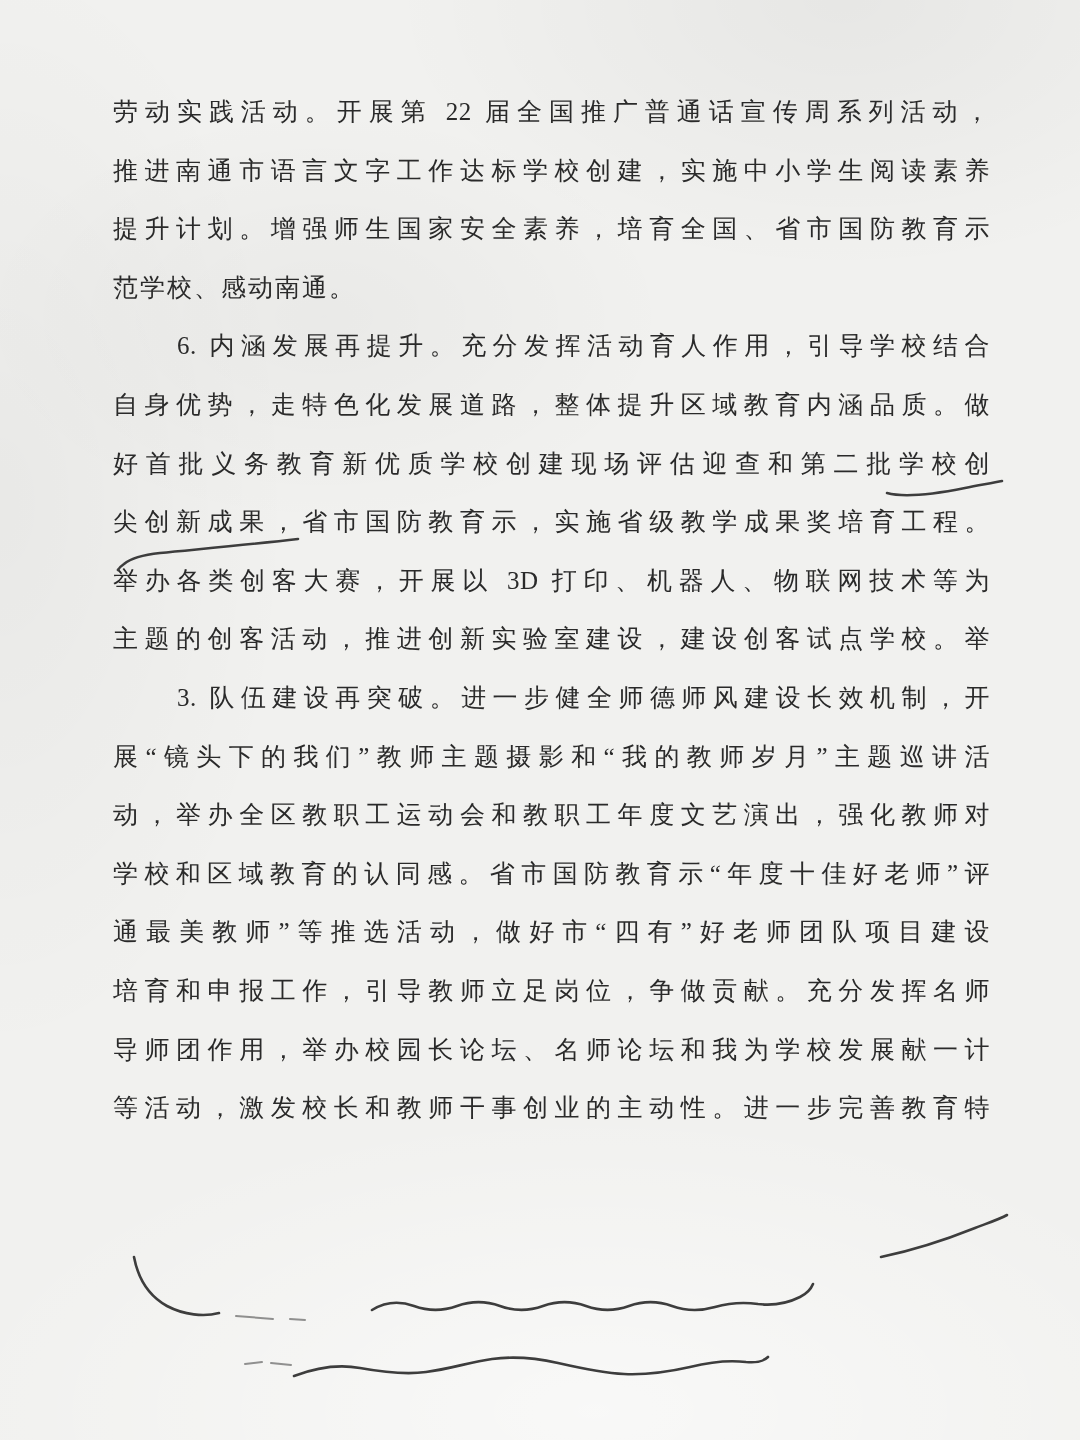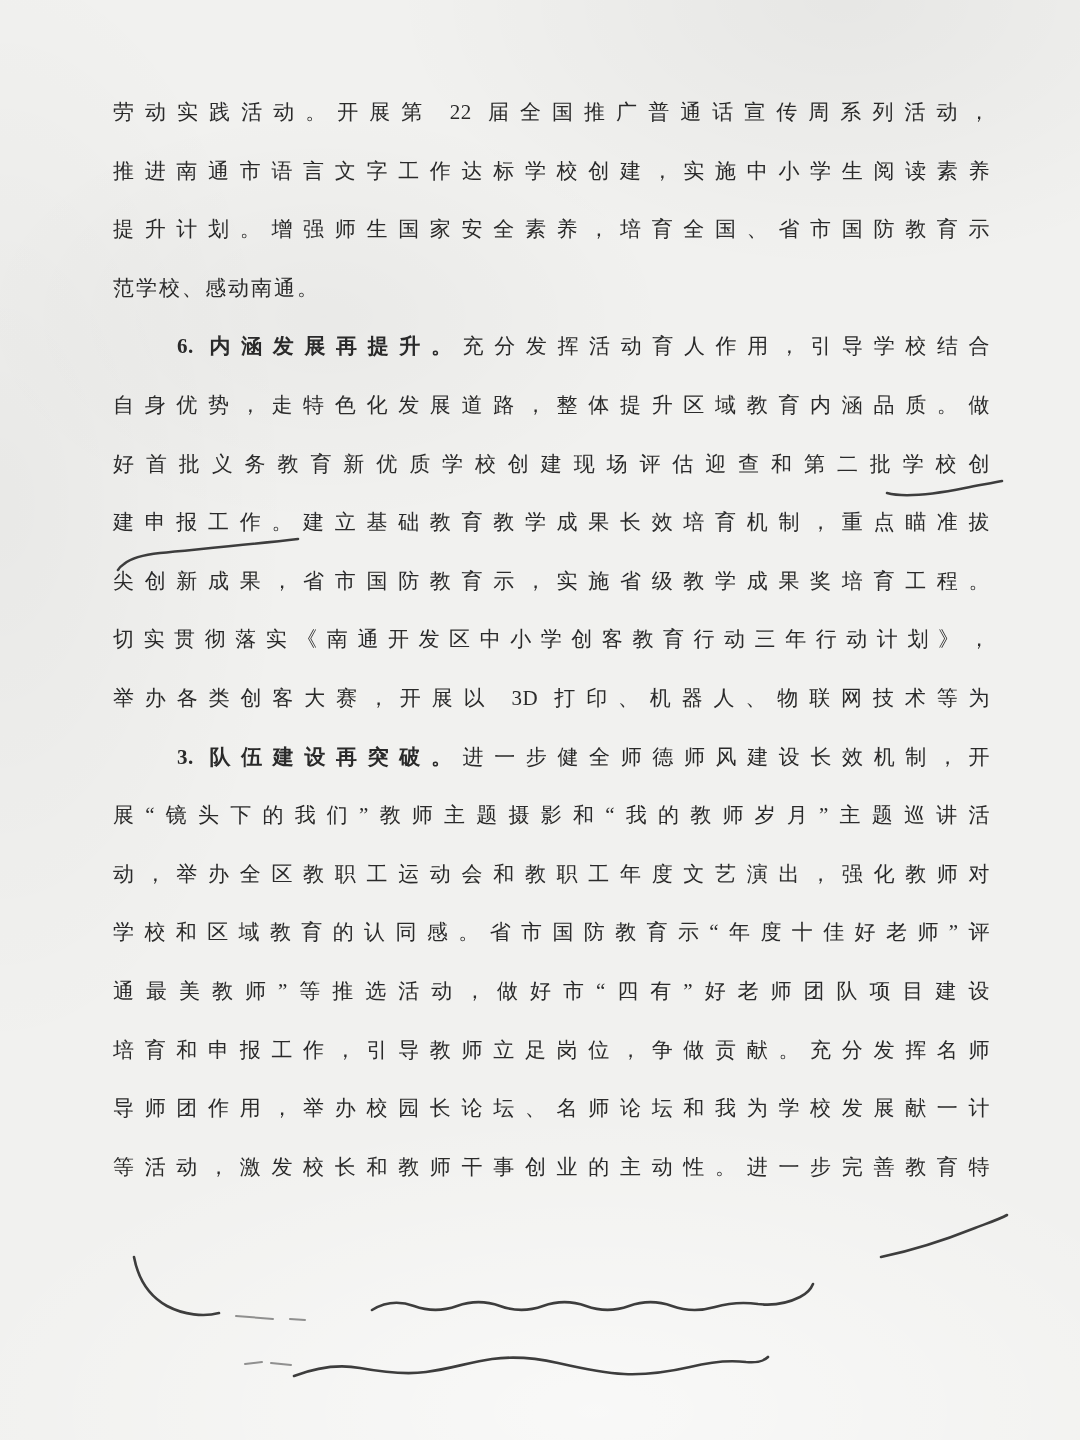--- a/index.html
+++ b/index.html
@@ -25,38 +25,38 @@
       var(--paper);
   }
   .textblock{
     position:absolute;
     left:113px; top:83px;
     width:877px;
   }
   .doc-line{
     height:58.6px;
     line-height:58.6px;
-    font-size:21px;
+    font-size:25px;
     color:var(--ink);
     text-align:justify;
     text-align-last:justify;
     text-justify:inter-character;
     white-space:normal;
     letter-spacing:0.5px;
   }
   .doc-line.plain{
     text-align:left;
     text-align-last:left;
     letter-spacing:2px;
   }
   .doc-line.indent{
     padding-left:64px;
   }
   .doc-line .bold{
-    font-weight:700;
+    font-weight:400;
   }
   .pen-marks{
     position:absolute;
     left:0;top:0;
     width:1080px;height:1440px;
     pointer-events:none;
   }
   .pen-marks path{
     fill:none;
     stroke:var(--pen);
@@ -75,24 +75,23 @@
 <div class="page">
 
   <div class="textblock">
       <div class="doc-line"><span>劳动实践活动。开展第 22 届全国推广普通话宣传周系列活动，</span></div>
       <div class="doc-line"><span>推进南通市语言文字工作达标学校创建，实施中小学生阅读素养</span></div>
       <div class="doc-line"><span>提升计划。增强师生国家安全素养，培育全国、省市国防教育示</span></div>
       <div class="doc-line plain"><span>范学校、感动南通。</span></div>
       <div class="doc-line indent"><span class="bold">6. 内涵发展再提升。</span><span>充分发挥活动育人作用，引导学校结合</span></div>
       <div class="doc-line"><span>自身优势，走特色化发展道路，整体提升区域教育内涵品质。做</span></div>
       <div class="doc-line"><span>好首批义务教育新优质学校创建现场评估迎查和第二批学校创</span></div>
-      <div class="doc-line"><span>建申报工作。建立基础教育教学成果长效培育机制，重点瞄准拔</span></div>
       <div class="doc-line"><span>尖创新成果，省市国防教育示，实施省级教学成果奖培育工程。</span></div>
-      <div class="doc-line"><span>切实贯彻落实《南通开发区中小学创客教育行动三年行动计划》，</span></div>
       <div class="doc-line"><span>举办各类创客大赛，开展以 3D 打印、机器人、物联网技术等为</span></div>
+      <div class="doc-line"><span>主题的创客活动，推进创新实验室建设，建设创客试点学校。举</span></div>
       <div class="doc-line indent"><span class="bold">3. 队伍建设再突破。</span><span>进一步健全师德师风建设长效机制，开</span></div>
       <div class="doc-line"><span>展“镜头下的我们”教师主题摄影和“我的教师岁月”主题巡讲活</span></div>
       <div class="doc-line"><span>动，举办全区教职工运动会和教职工年度文艺演出，强化教师对</span></div>
       <div class="doc-line"><span>学校和区域教育的认同感。省市国防教育示“年度十佳好老师”评</span></div>
       <div class="doc-line"><span>通最美教师”等推选活动，做好市“四有”好老师团队项目建设</span></div>
       <div class="doc-line"><span>培育和申报工作，引导教师立足岗位，争做贡献。充分发挥名师</span></div>
       <div class="doc-line"><span>导师团作用，举办校园长论坛、名师论坛和我为学校发展献一计</span></div>
       <div class="doc-line"><span>等活动，激发校长和教师干事创业的主动性。进一步完善教育特</span></div>
     </div>
 

